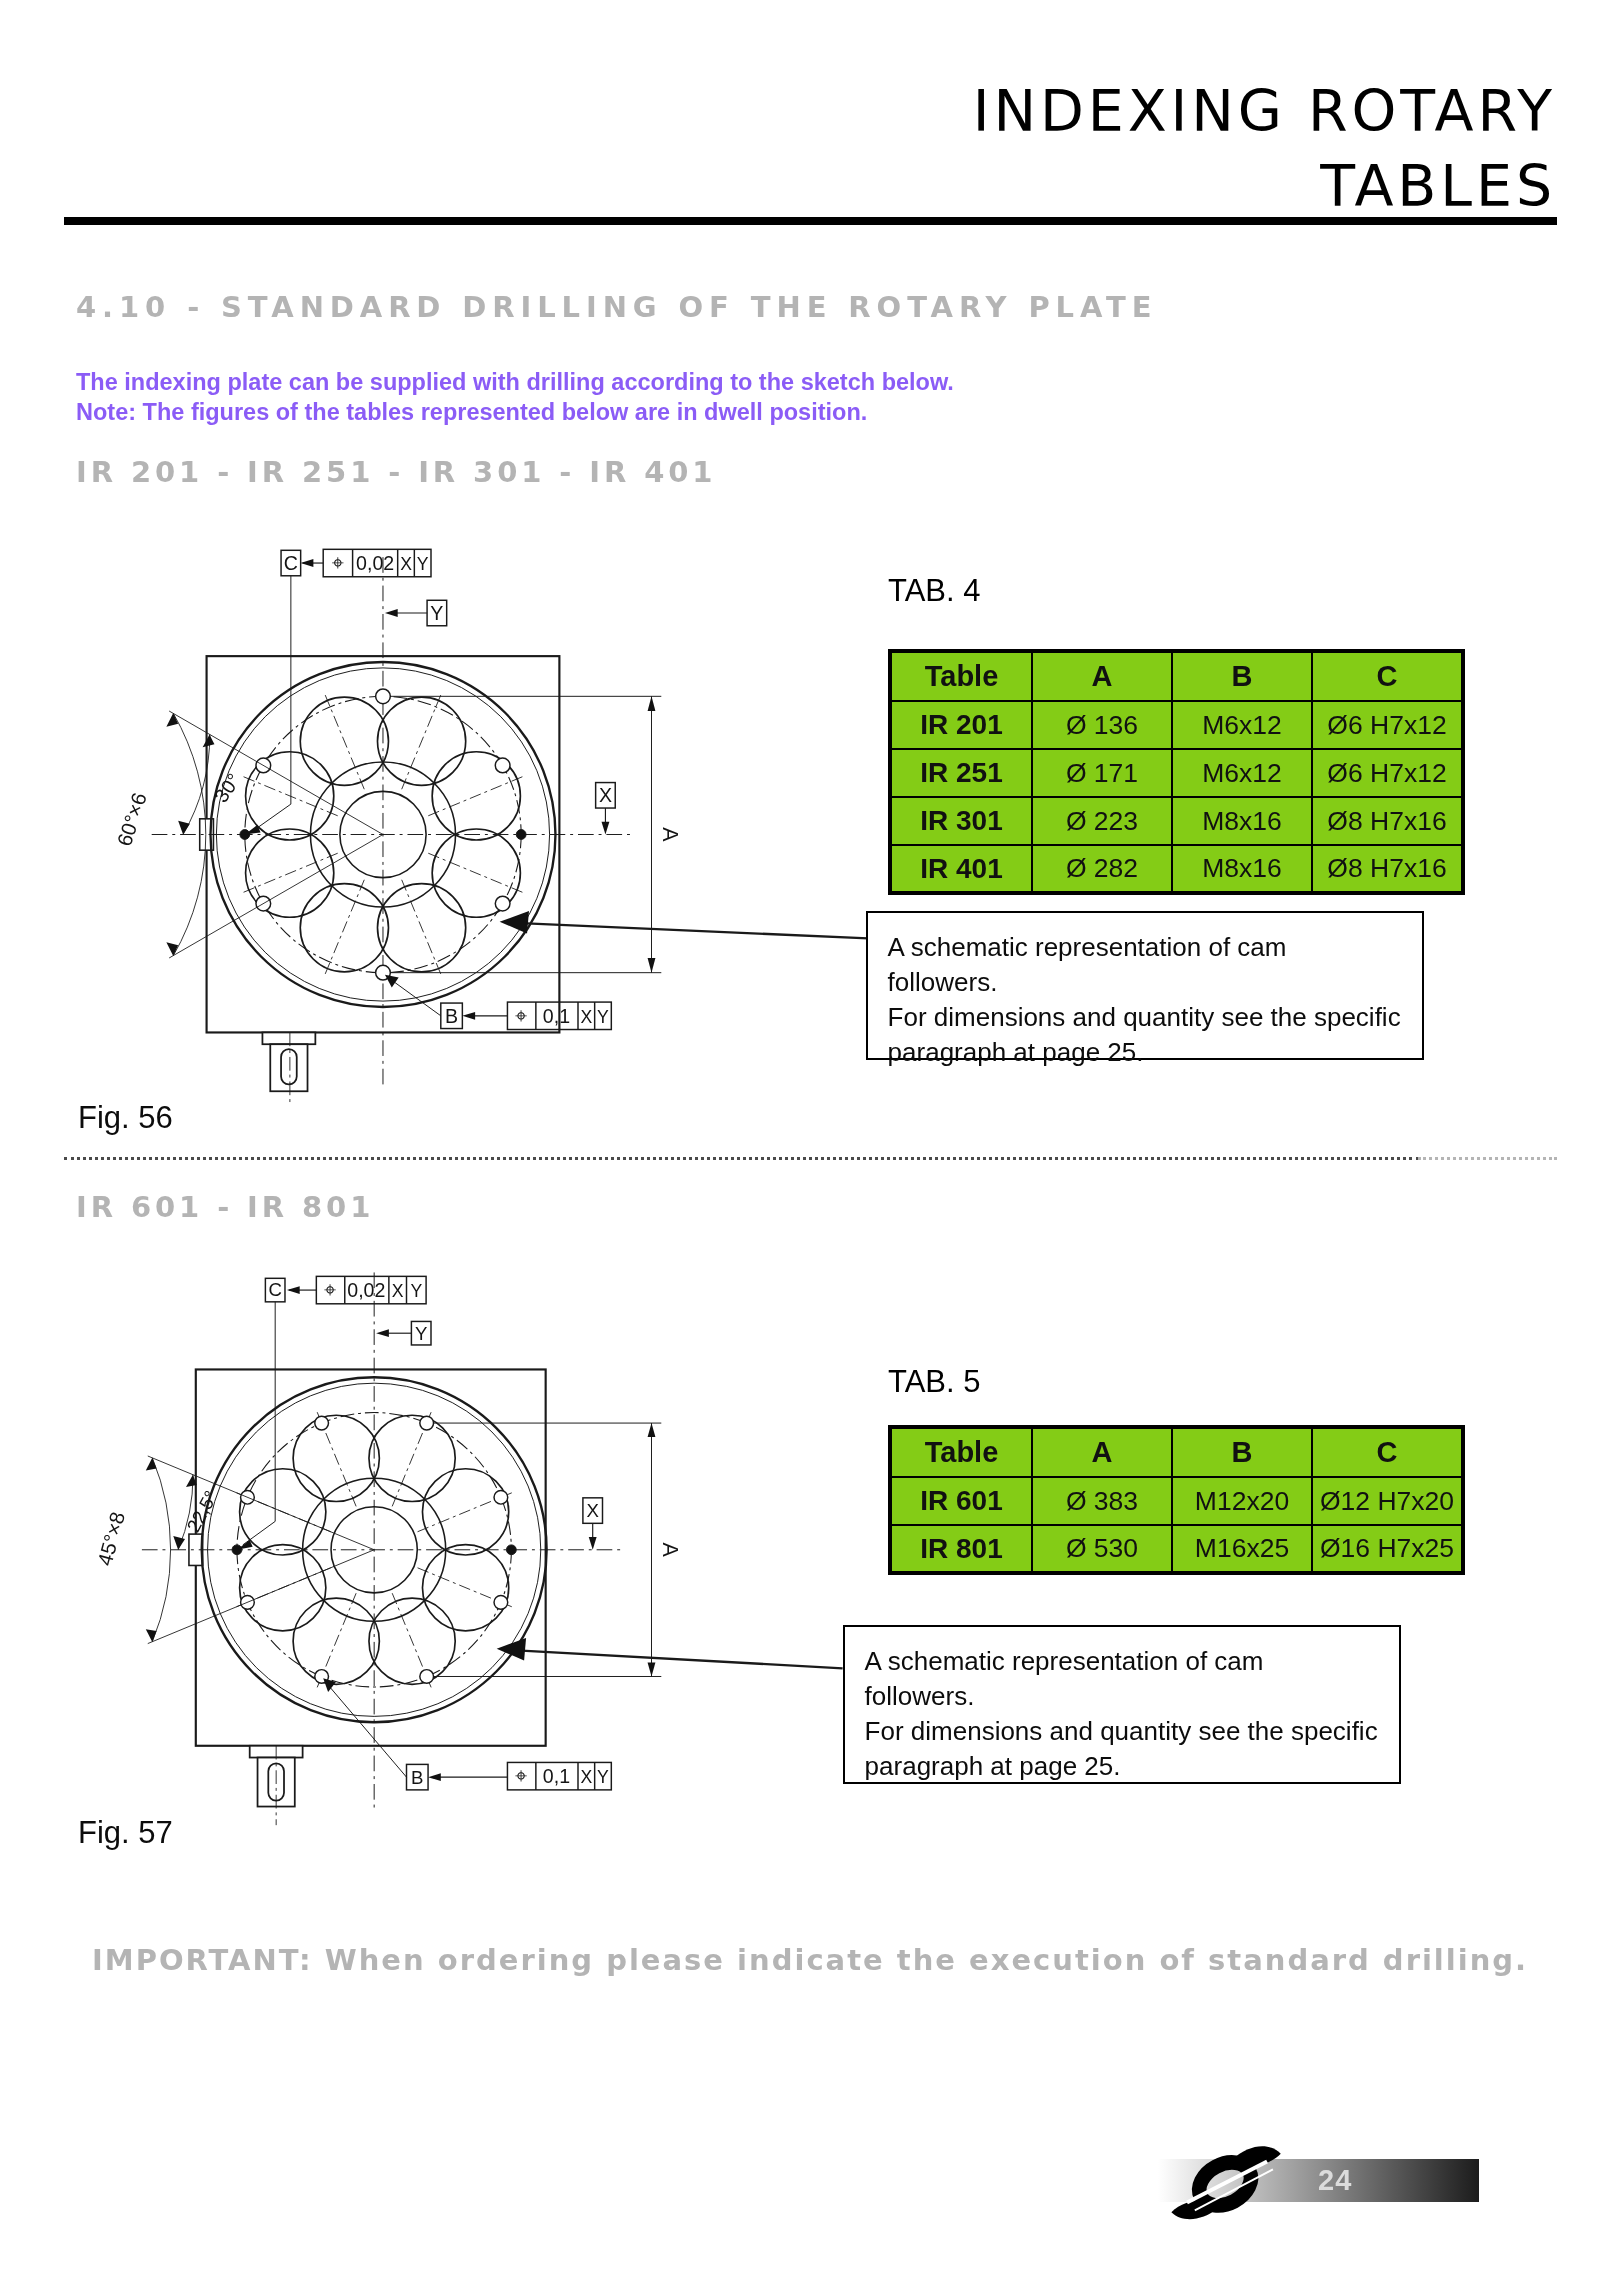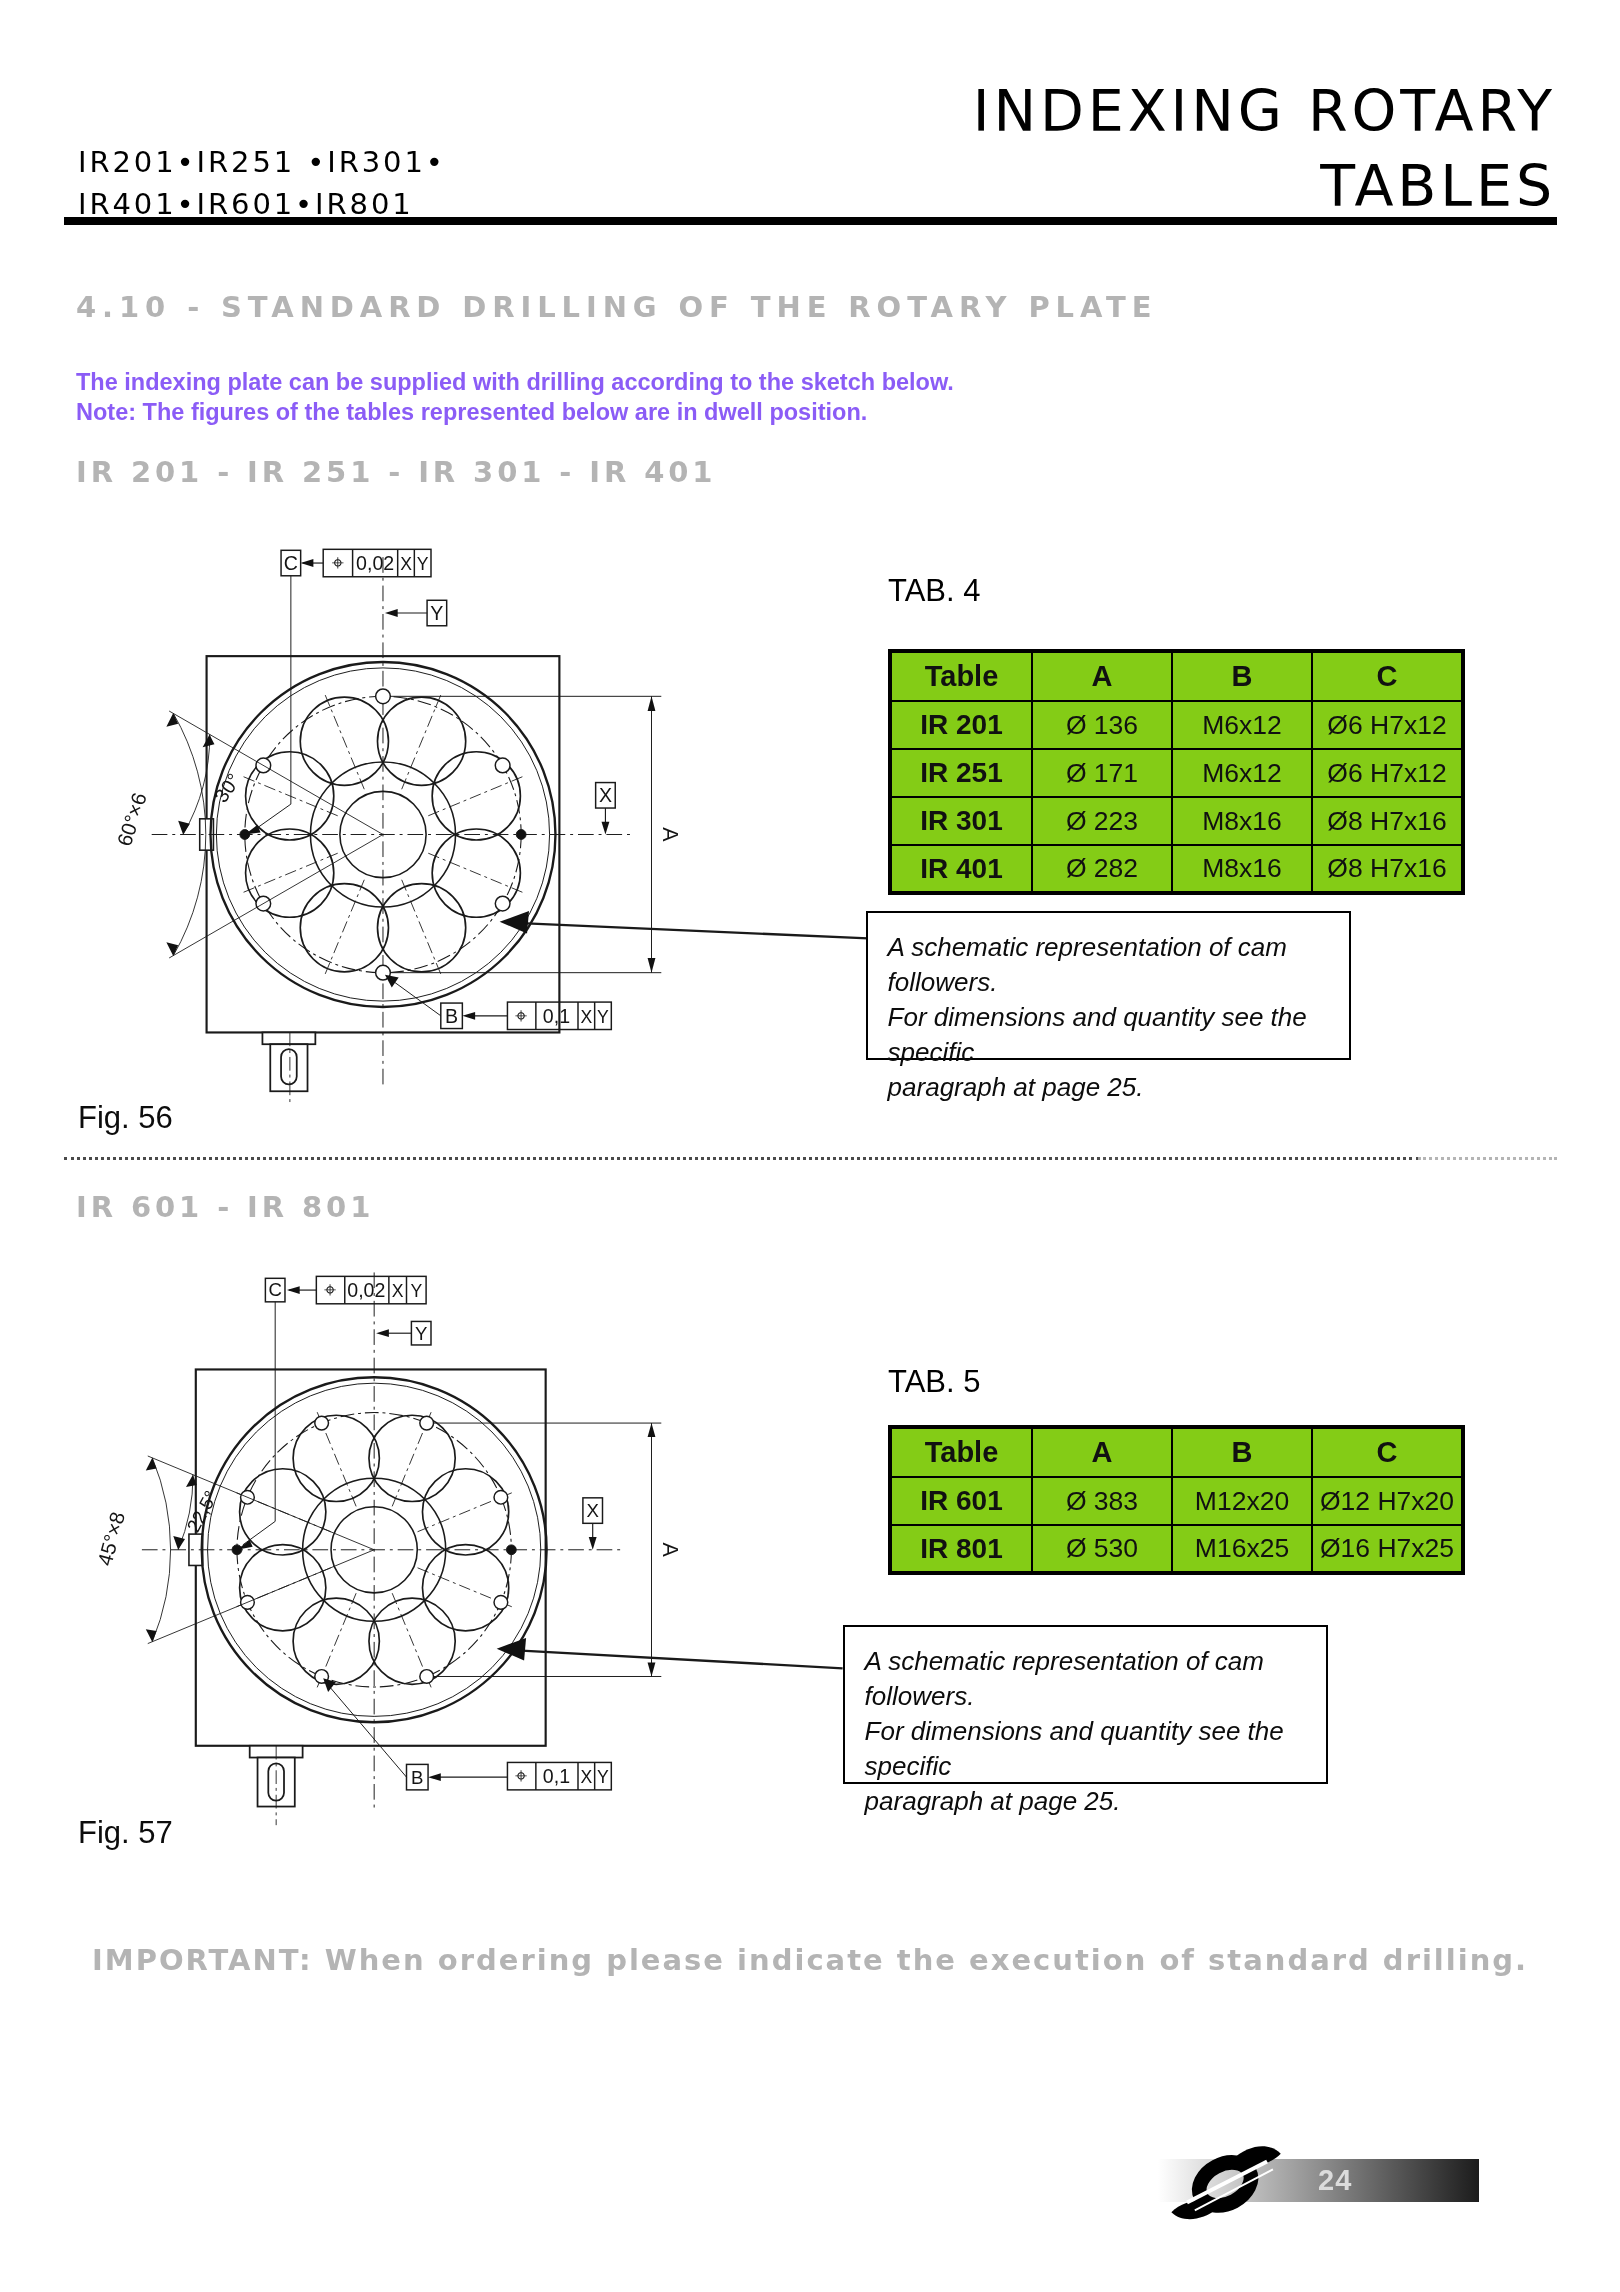--- a/index.html
+++ b/index.html
@@ -51,22 +51,22 @@
     border:2.9px solid #000; text-align:center; vertical-align:middle; padding:0;
   }
   table.spec { border:4.9px solid #000; }
   table.spec th { font-size:29px; font-weight:bold; height:50px; }
   table.spec td { font-size:26.5px; height:48px;text-align:center; }
   table.spec td.rowhead { font-size:28px; font-weight:bold; }
   .c0 { width:142px; } .c1 { width:140px; } .c2 { width:140px; } .c3 { width:151px; }
 
   
   .callout {
-    border:2px solid #000; width:485px; padding:16.7px 19.6px;
-    font-size:26px; line-height:35px; color:#0c0c0c; background:#fff;font-style:italic;
+    border:2px solid #000; width:558px; padding:16.7px 19.6px;
+    font-size:26px; line-height:35px; color:#0c0c0c; background:#fff;
   }
   .co1 { left:866px; top:911px; height:149px; }
   .co2 { left:843px; top:1625px; height:159px; }
 
   
   .footer-bar {
     left:1158px; top:2159px; width:321px; height:43px;
     background:linear-gradient(to right, #ffffff 0%, #9a9a9a 45%, #1c1c1c 100%);
   }
   .page-num {
@@ -78,24 +78,20 @@
   svg text {
     font-family:"Liberation Sans", sans-serif; fill:#141414;
   }
   .drawing { overflow:visible; }
 </style>
 </head>
 <body>
 
 <div class="page">
 
-  <div class="abs models">
-    <div>IR201•IR251 •IR301•</div>
-    <div>IR401•IR601•IR801</div>
-  </div>
   <div class="abs doc-title">
     <div>INDEXING ROTARY</div>
     <div>TABLES</div>
   </div>
   <div class="abs header-rule"></div>
 
   <div class="abs gray-head section-title">4.10 - STANDARD DRILLING OF THE ROTARY PLATE</div>
   <div class="abs intro">
     <div>The indexing plate can be supplied with drilling according to the sketch below.</div>
     <div>Note: The figures of the tables represented below are in dwell position.</div>

